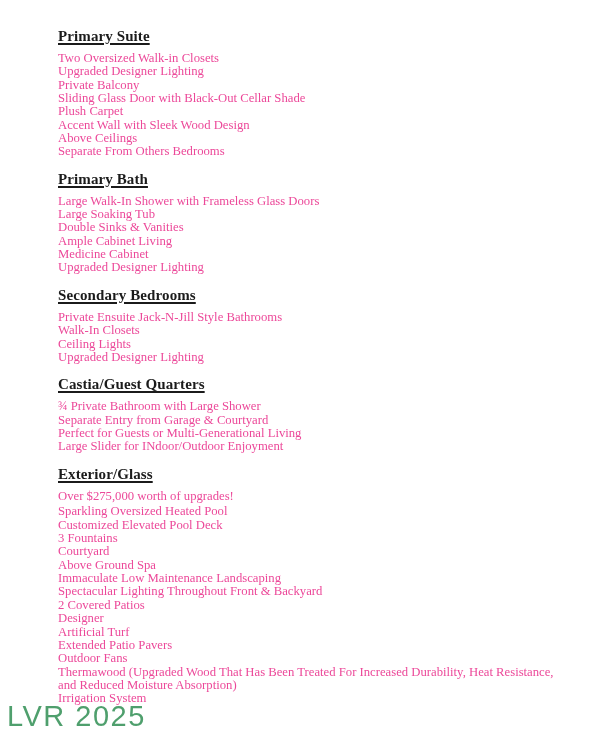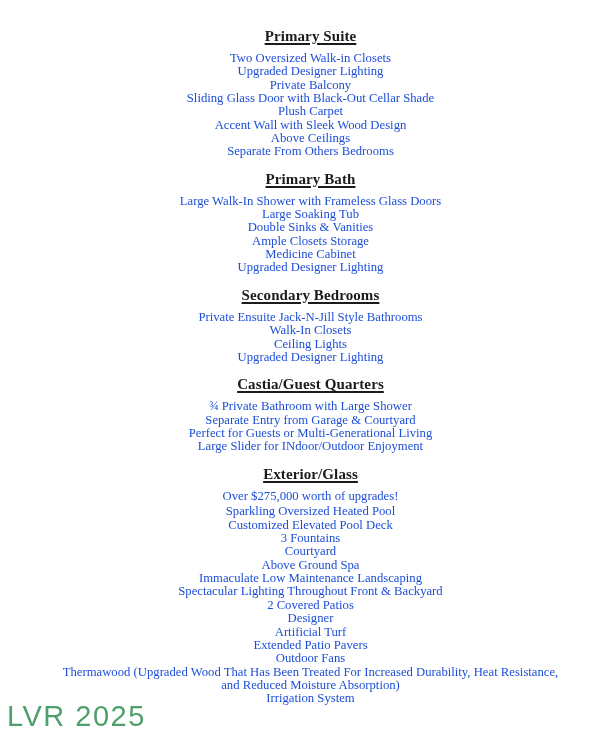--- a/index.html
+++ b/index.html
@@ -7,21 +7,20 @@
     padding: 0;
     background: #ffffff;
   }
   .page {
     position: relative;
     width: 616px;
     height: 735px;
     background: #ffffff;
     overflow: hidden;
     font-family: "Liberation Serif", serif;
-    text-align: center;
   }
   .content {
     position: absolute;
     left: 58px;
     top: 28px;
     width: 505px;
   }
   .feature-section {
     margin: 0 0 12px 0;
   }
@@ -32,21 +31,21 @@
     font-weight: bold;
     color: #1b1b1b;
     letter-spacing: 0.1px;
     text-decoration: underline;
     text-decoration-thickness: 1.5px;
     text-underline-offset: 2px;
   }
   .feature-line {
     font-size: 12.7px;
     line-height: 13.35px;
-    color: #1d4ed8;
+    color: #ec4899;
   }
   
   .feature-line[data-bind="sections.4.items.0"] {
     margin-bottom: 2.5px;
   }
   .watermark {
     position: absolute;
     left: 7px;
     top: 702px;
     font-family: "Liberation Sans", sans-serif;
@@ -73,21 +72,21 @@
         <div class="feature-line" data-bind="sections.0.items.4">Plush Carpet</div>
         <div class="feature-line" data-bind="sections.0.items.5">Accent Wall with Sleek Wood Design</div>
         <div class="feature-line" data-bind="sections.0.items.6">Above Ceilings</div>
         <div class="feature-line" data-bind="sections.0.items.7">Separate From Others Bedrooms</div>
       </section>
       <section class="feature-section">
         <h2 class="section-title" data-bind="sections.1.title">Primary Bath</h2>
         <div class="feature-line" data-bind="sections.1.items.0">Large Walk-In Shower with Frameless Glass Doors</div>
         <div class="feature-line" data-bind="sections.1.items.1">Large Soaking Tub</div>
         <div class="feature-line" data-bind="sections.1.items.2">Double Sinks &amp; Vanities</div>
-        <div class="feature-line" data-bind="sections.1.items.4">Ample Closets Storage</div>
+        <div class="feature-line" data-bind="sections.1.items.4">Ample Cabinet Living</div>
         <div class="feature-line" data-bind="sections.1.items.5">Medicine Cabinet</div>
         <div class="feature-line" data-bind="sections.1.items.6">Upgraded Designer Lighting</div>
       </section>
       <section class="feature-section">
         <h2 class="section-title" data-bind="sections.2.title">Secondary Bedrooms</h2>
         <div class="feature-line" data-bind="sections.2.items.0">Private Ensuite Jack-N-Jill Style Bathrooms</div>
         <div class="feature-line" data-bind="sections.2.items.1">Walk-In Closets</div>
         <div class="feature-line" data-bind="sections.2.items.2">Ceiling Lights</div>
         <div class="feature-line" data-bind="sections.2.items.3">Upgraded Designer Lighting</div>
       </section>

